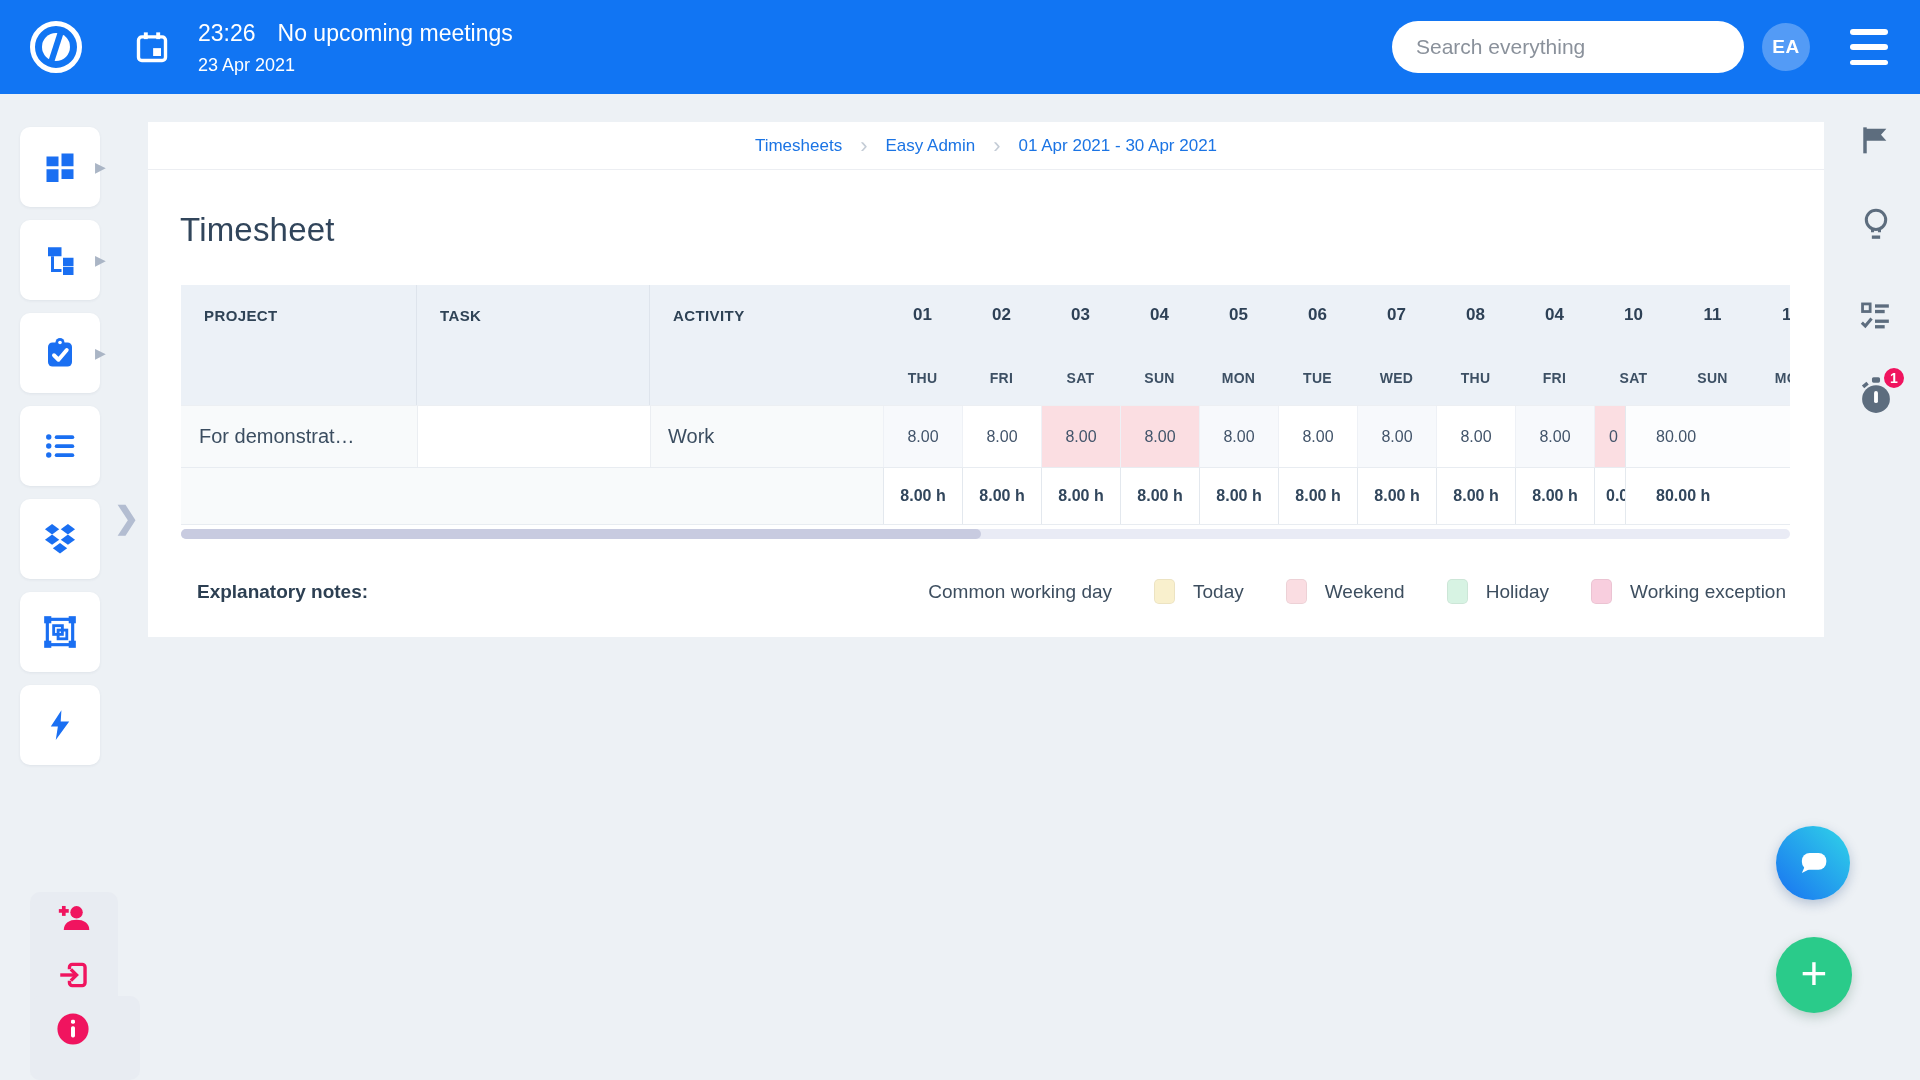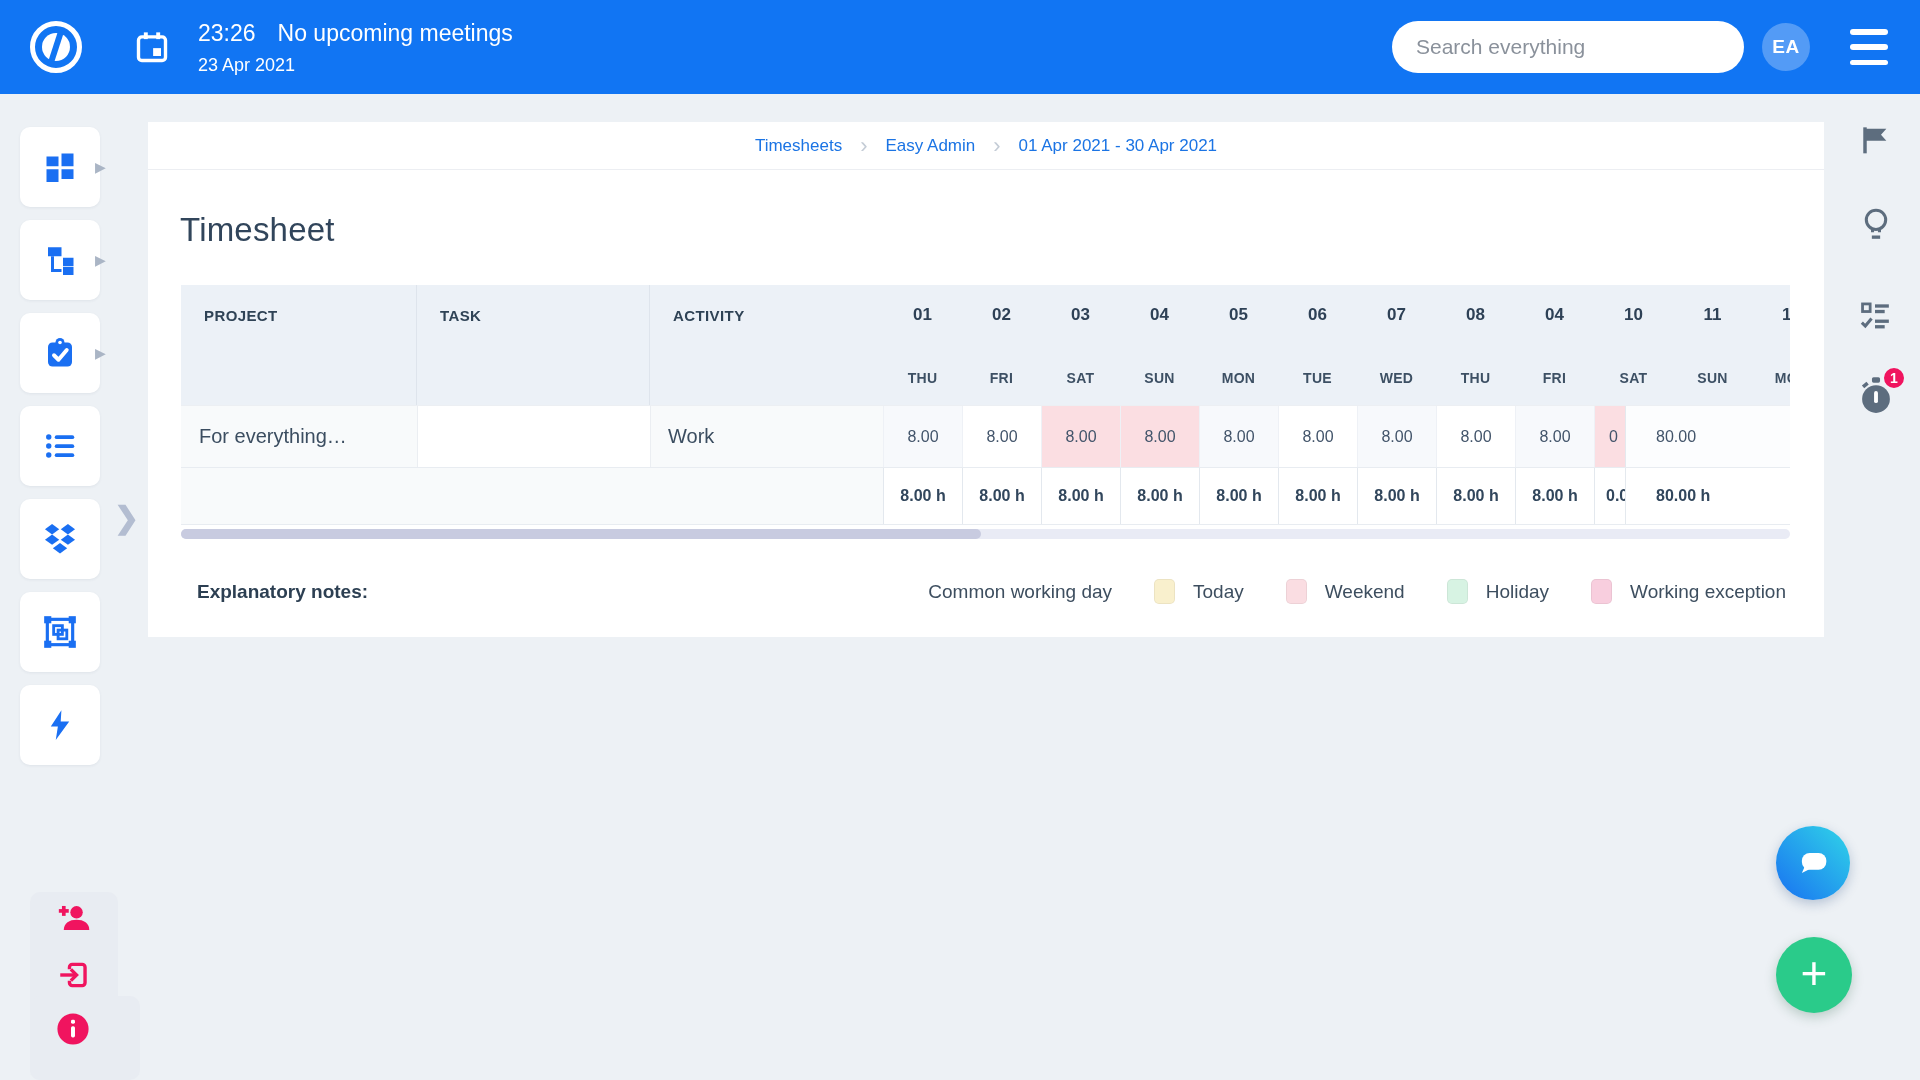--- a/index.html
+++ b/index.html
@@ -341,21 +341,21 @@
             <span class="dnum">11</span>
             <span class="dname">SUN</span>
           </div>
         <div class="dh">
             <span class="dnum">12</span>
             <span class="dname">MON</span>
           </div>
       </div>
 
       <div class="trow">
-        <div class="rc project">For everything…</div>
+        <div class="rc project">For demonstrat…</div>
         <div class="rc task"></div>
         <div class="rc activity">Work</div>
         <div class="dc alt">8.00</div>
         <div class="dc">8.00</div>
         <div class="dc wknd">8.00</div>
         <div class="dc wknd">8.00</div>
         <div class="dc alt">8.00</div>
         <div class="dc">8.00</div>
         <div class="dc alt">8.00</div>
         <div class="dc">8.00</div>

